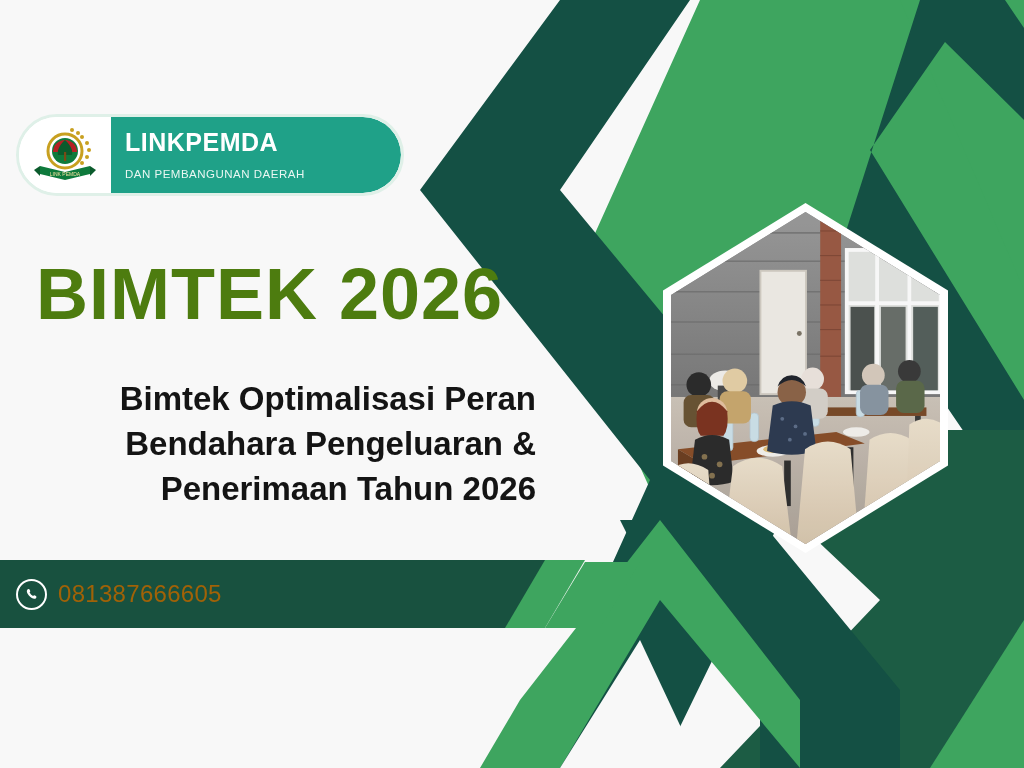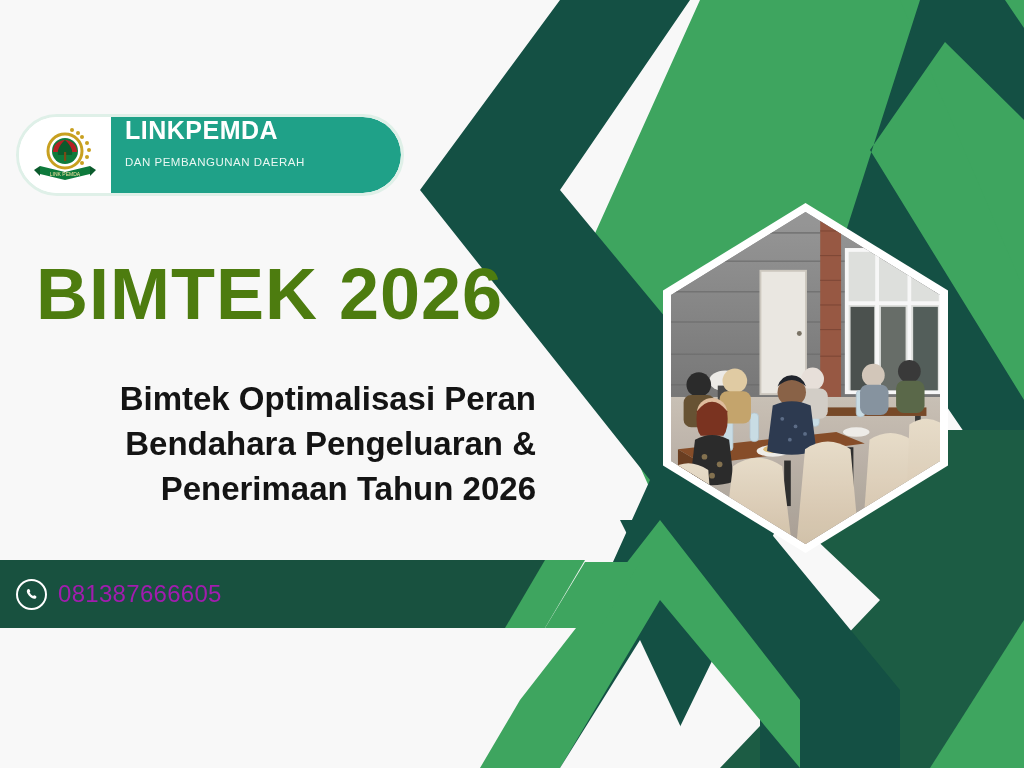--- a/index.html
+++ b/index.html
@@ -47,20 +47,21 @@
     display: flex;
     align-items: center;
     justify-content: center;
   }
   .logo-badge-right {
     flex: 1 1 auto;
     background: #1FA188;
     border-radius: 0 41px 41px 0;
     display: flex;
     flex-direction: column;
+    justify-content: center;
     padding-left: 14px;
     box-sizing: border-box;
   }
   .brand-name {
     color: #ffffff;
     font-size: 25px;
     font-weight: bold;
     letter-spacing: 0.5px;
     line-height: 1.05;
   }
@@ -117,21 +118,21 @@
     display: flex;
     align-items: center;
     gap: 18px;
   }
   .contact-item {
     display: flex;
     align-items: center;
     gap: 11px;
   }
   .contact-text {
-    color: #a21caf;
+    color: #a16207;
     font-size: 24px;
     letter-spacing: 0.3px;
     white-space: nowrap;
   }
   .icon-circle-outline {
     width: 31px;
     height: 31px;
     flex: 0 0 31px;
     border-radius: 50%;
     border: 2px solid #ffffff;

